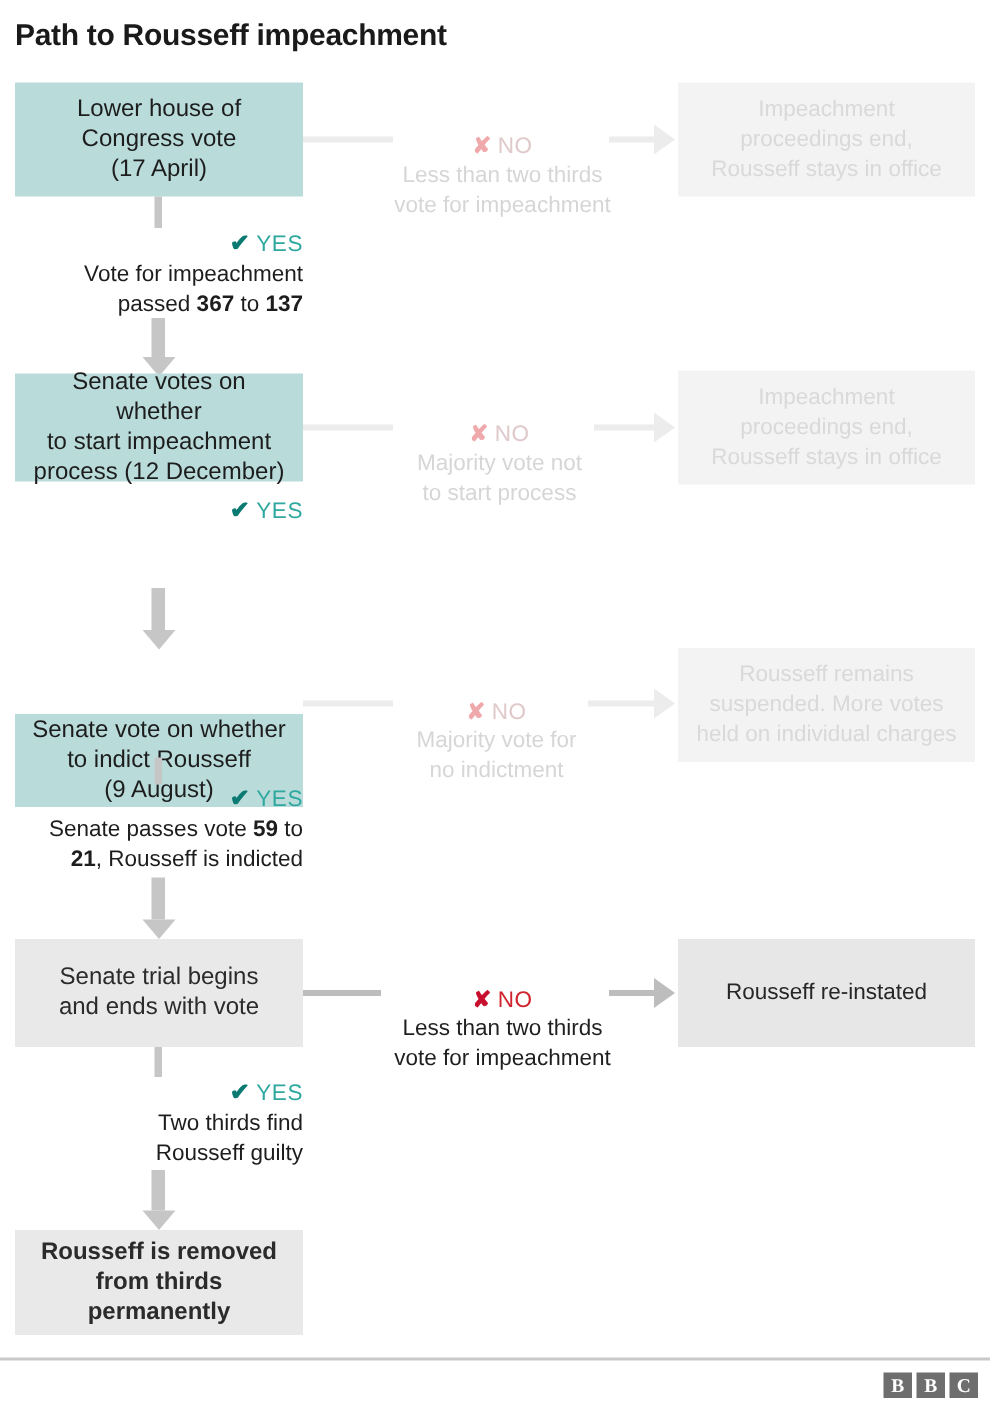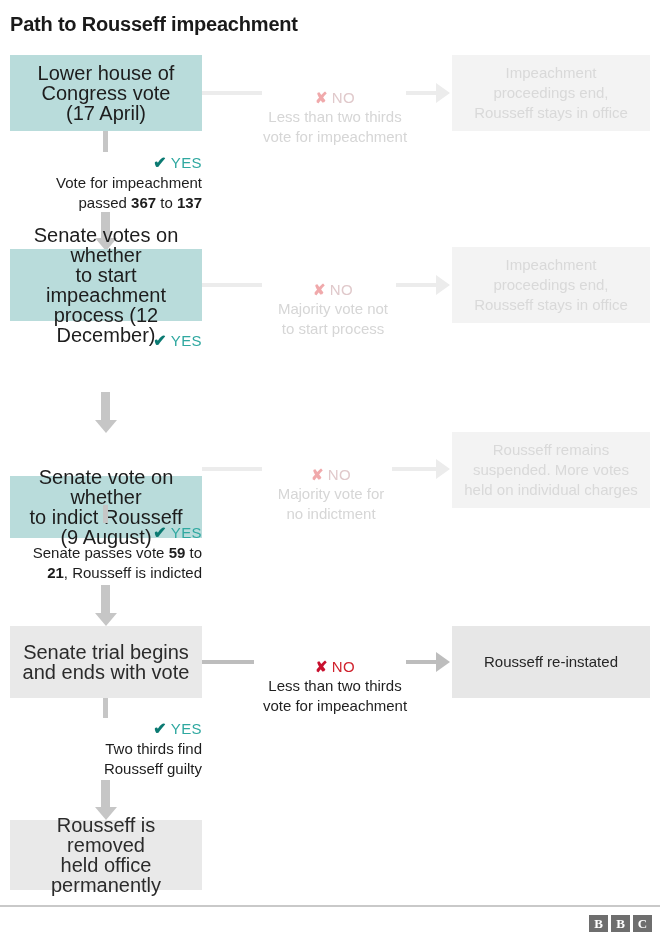--- a/index.html
+++ b/index.html
@@ -27,21 +27,21 @@
   
   .decision {
     position:absolute;
     left:10px;
     width:192px;
     box-sizing:border-box;
     display:flex;
     align-items:center;
     justify-content:center;
     text-align:center;
-    font-size:20px;
+    font-size:16px;
     line-height:20px;
     padding:2px 9px;
   }
   .decision.teal { background:#b9dcdb; color:#1d1d1d; }
   .decision.grey { background:#e9e9e9; color:#2b2b2b; }
 
   
   .outcome {
     position:absolute;
     left:452px;
@@ -330,24 +330,24 @@
   </span>
   <span>
     <span>Two thirds find</span><br>
     <span>Rousseff guilty</span>
   </span>
 </div>
 
 <div class="vstem wide" style="left:101px; top:780px; height:27px;"></div>
 <div class="varrow" style="left:95px; top:807px;"></div>
 
-<div class="decision grey" style="top:820px; height:70px;">
+<div class="decision grey" style="top:820px; height:70px;font-weight:bold;">
   <div>
     <span>Rousseff is removed</span><br>
-    <span>held office</span><br>
+    <span>from thirds</span><br>
     <span>permanently</span>
   </div>
 </div>
 
 <div id="rule"></div>
 <div id="bbc">
   <span>B</span>
   <span>B</span>
   <span>C</span>
 </div>

